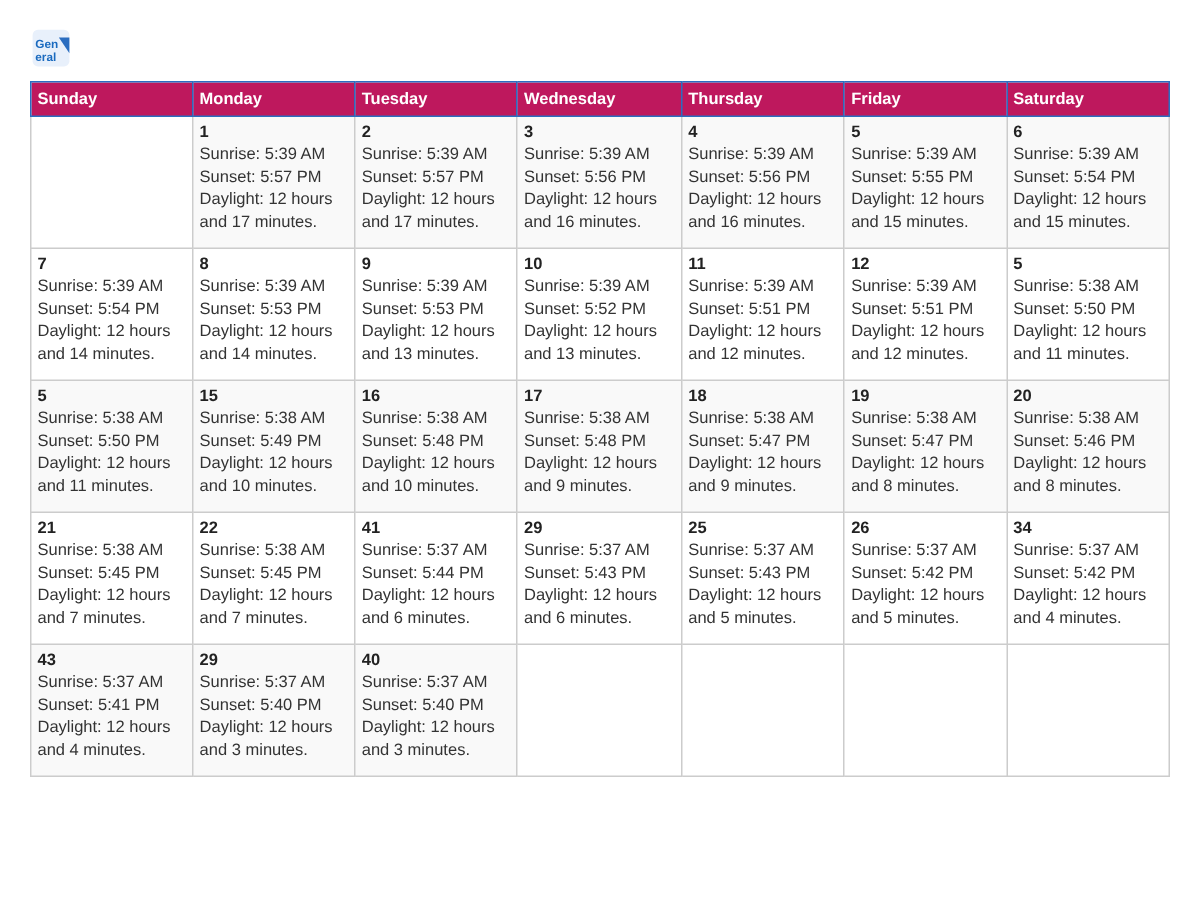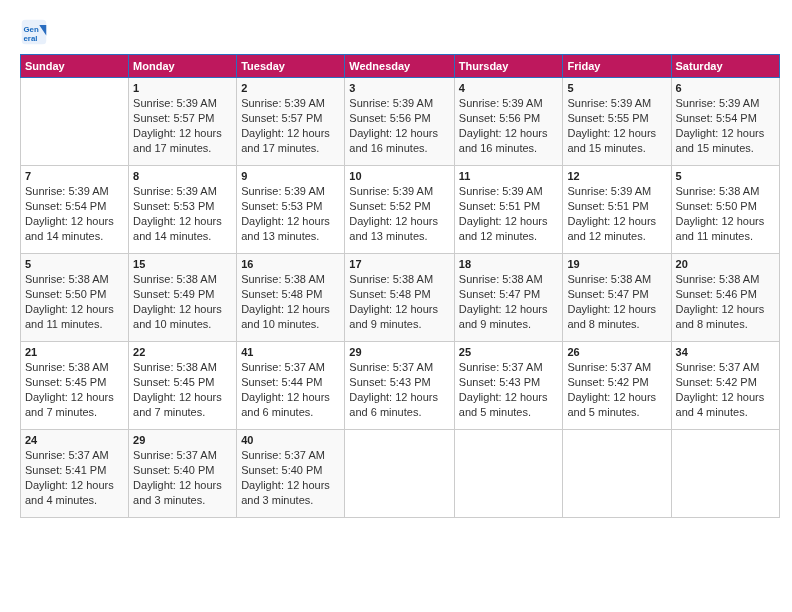--- a/index.html
+++ b/index.html
@@ -323,21 +323,21 @@
           <td>
             <div class="day-num">34</div>
             <div class="day-info" style="white-space: pre-line;">Sunrise: 5:37 AM
 Sunset: 5:42 PM
 Daylight: 12 hours
 and 4 minutes.</div>
           </td>
         </tr>
         <tr>
           <td>
-            <div class="day-num">24</div>
+            <div class="day-num">43</div>
             <div class="day-info" style="white-space: pre-line;">Sunrise: 5:37 AM
 Sunset: 5:41 PM
 Daylight: 12 hours
 and 4 minutes.</div>
           </td>
           <td>
             <div class="day-num">29</div>
             <div class="day-info" style="white-space: pre-line;">Sunrise: 5:37 AM
 Sunset: 5:40 PM
 Daylight: 12 hours

